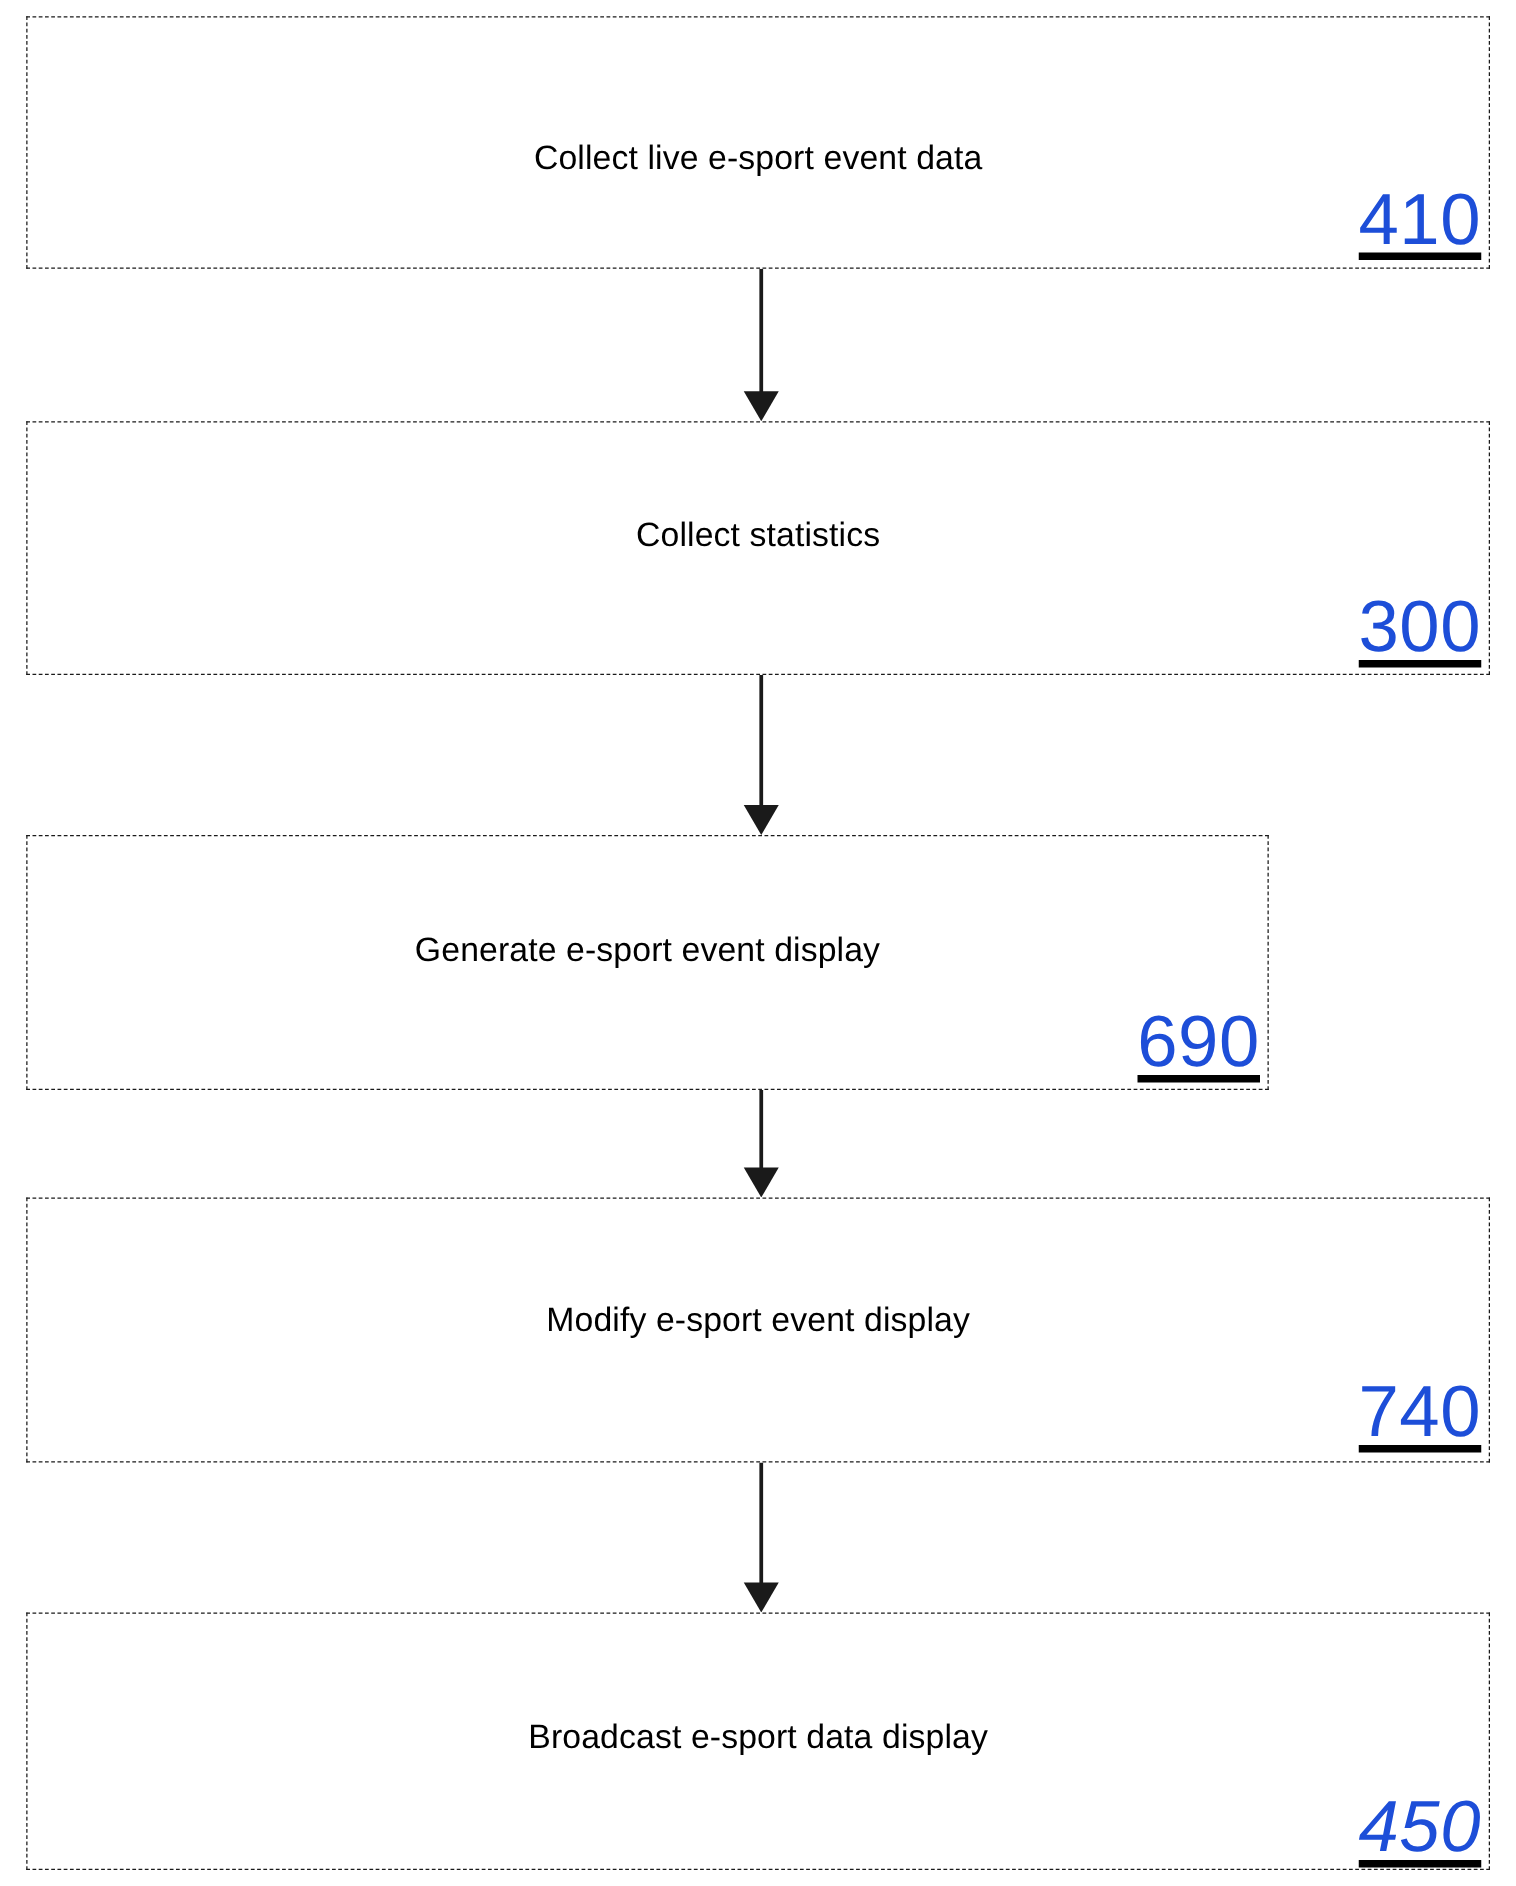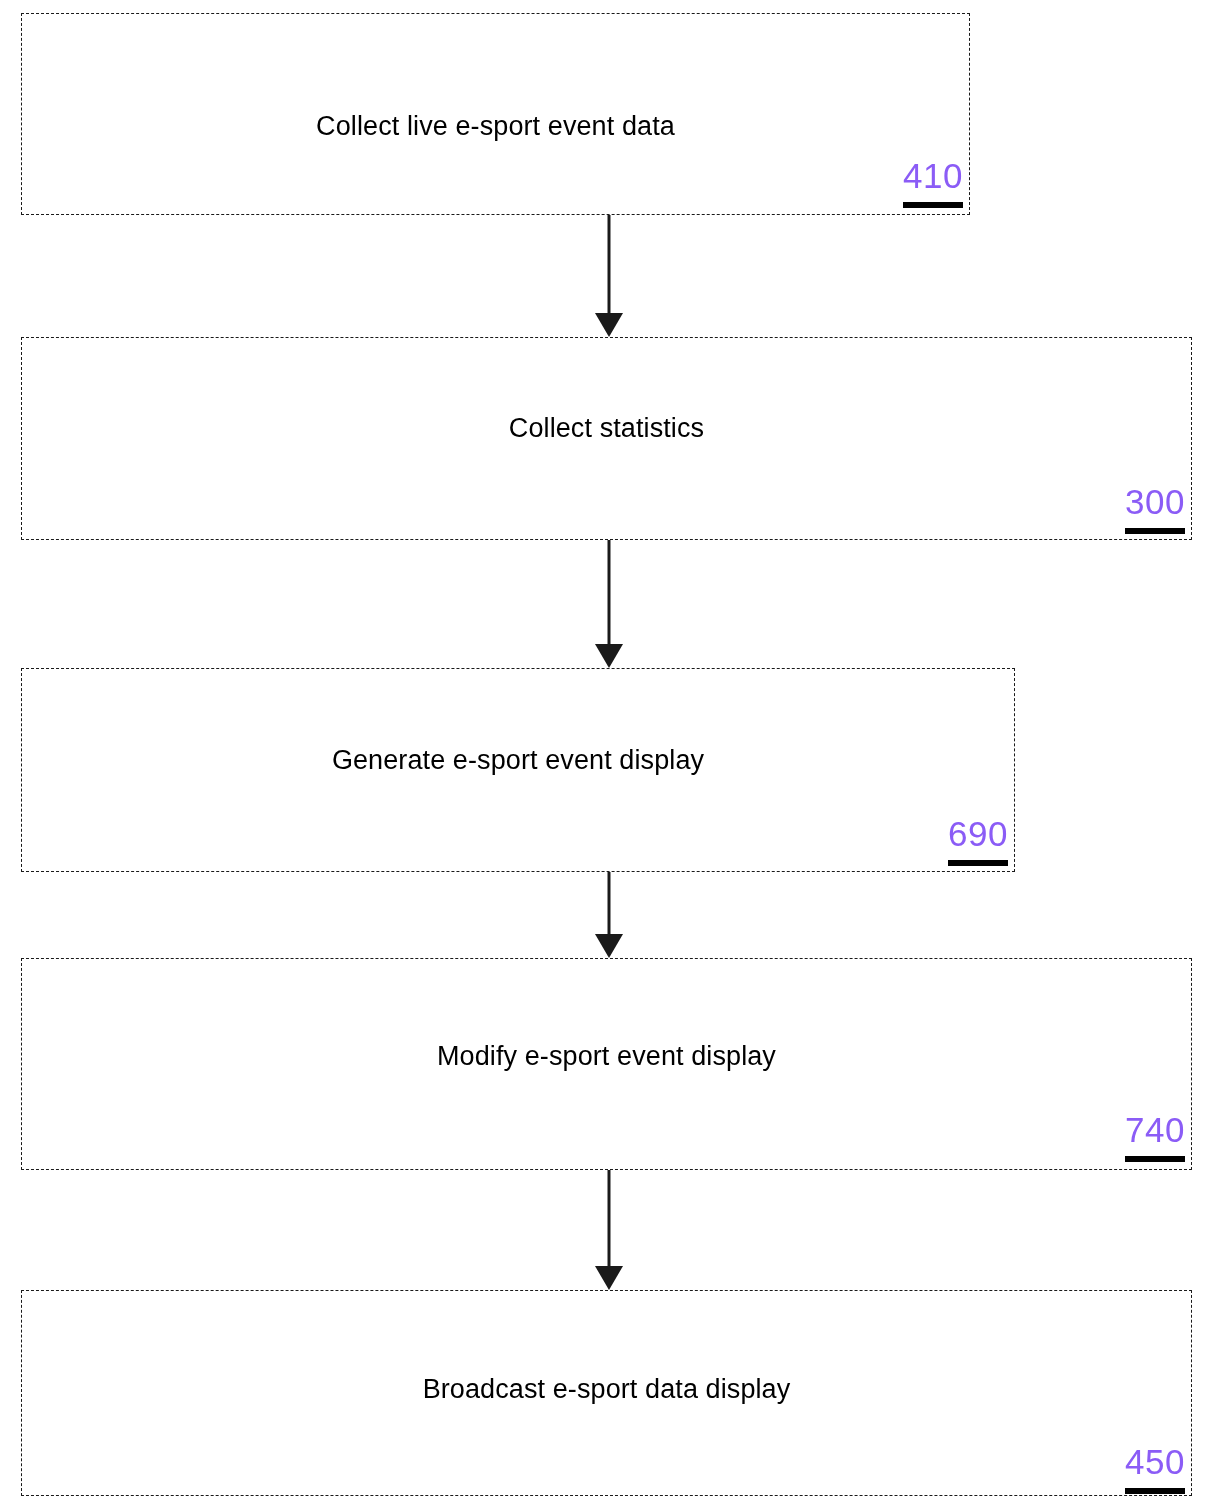--- a/index.html
+++ b/index.html
@@ -36,58 +36,58 @@
     width: 100%;
     text-align: center;
     font-size: 27px;
     color: #000000;
     letter-spacing: 0.1px;
     white-space: nowrap;
   }
 
   .step-ref {
     position: absolute;
-    font-size: 35px;
+    font-size: 58px;
     line-height: 47px;
-    color: #8b5cf6;
+    color: #1d4ed8;
     font-weight: 400;
     letter-spacing: 0.5px;
     padding-bottom: 3px;
     border-bottom: 6px solid #000000;
   }
 
   .connector {
     position: absolute;
     width: 40px;
     left: 589px;
   }
   .connector svg {
     display: block;
     width: 40px;
     height: 100%;
   }
 
   
-  .box-1 { left: 21px;  top: 13px;   width: 949px; height: 202px; }
+  .box-1 { left: 21px;  top: 13px;   width: 1171px; height: 202px; }
   .box-2 { left: 21px;  top: 337px;  width: 1171px; height: 203px; }
   .box-3 { left: 21px;  top: 668px;  width: 994px; height: 204px; text-decoration: underline; }
   .box-4 { left: 21px;  top: 958px;  width: 1171px; height: 212px; text-decoration: underline; }
   .box-5 { left: 21px;  top: 1290px; width: 1171px; height: 206px; }
 
   .label-1 { top: 97px; }
   .label-2 { top: 75px; }
   .label-3 { top: 76px; }
   .label-4 { top: 82px; }
   .label-5 { top: 83px; }
 
   .ref-1 { right: 6px;  top: 138px; }
   .ref-2 { right: 6px;  top: 140px; }
   .ref-3 { right: 6px;  top: 141px; }
   .ref-4 { right: 6px;  top: 147px; }
-  .ref-5 { right: 6px;  top: 147px; }
+  .ref-5 { right: 6px;  top: 147px; font-style: italic; }
 
   .conn-1 { top: 215px;  height: 122px; }
   .conn-2 { top: 540px;  height: 128px; }
   .conn-3 { top: 872px;  height: 86px;  }
   .conn-4 { top: 1170px; height: 120px; }
 </style>
 </head>
 <body>
 
 <div id="flowchart">

